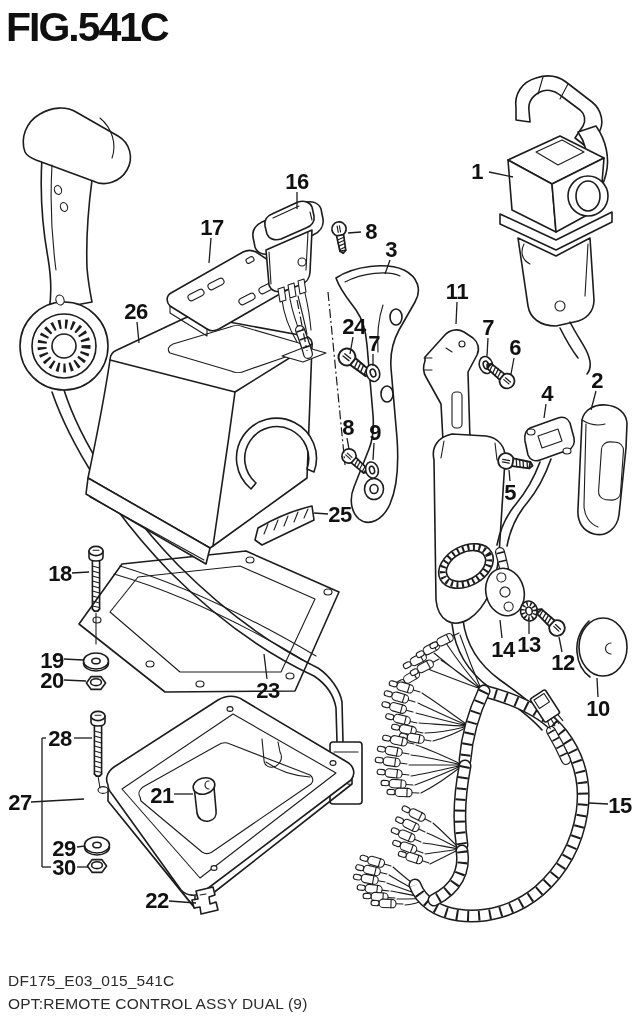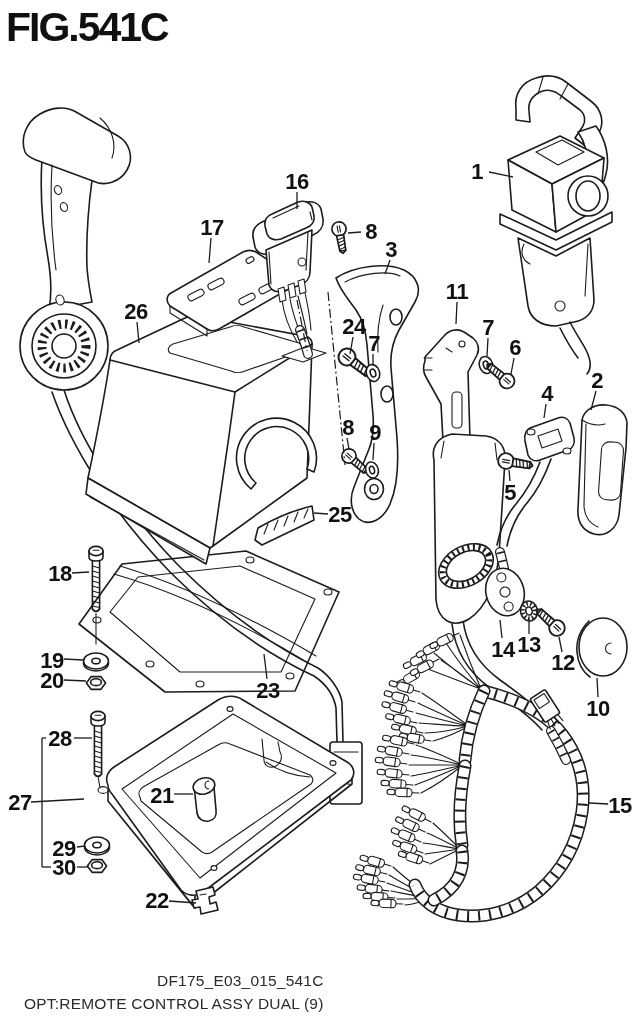--- a/index.html
+++ b/index.html
@@ -1,20 +1,20 @@
 <!DOCTYPE html>
 <html><head>
 <meta charset="utf-8">
 <style>
   html,body{margin:0;padding:0;background:#f3f3f3;}
   .page{position:relative;width:632px;height:1024px;background:#ffffff;overflow:hidden;
-        font-family:"Liberation Sans",sans-serif;text-align:right;}
+        font-family:"Liberation Sans",sans-serif;}
   .fig-title{position:absolute;left:6px;top:4px;font-size:41px;font-weight:bold;
              letter-spacing:-2px;color:#101010;}
-  .footer{position:absolute;left:24px;top:969px;font-size:15.5px;line-height:1.5;
+  .footer{position:absolute;left:8px;top:969px;font-size:15.5px;line-height:1.5;
           color:#2b2b2b;letter-spacing:.2px;}
   svg{position:absolute;left:0;top:0;}
   .ln{fill:none;stroke:#1c1c1c;stroke-width:1.6;stroke-linecap:round;stroke-linejoin:round;}
   .fw{fill:#ffffff;stroke:#1c1c1c;stroke-width:1.6;stroke-linejoin:round;stroke-linecap:round;}
   .thin{stroke-width:1.1;}
   .dd{fill:none;stroke:#1c1c1c;stroke-width:1.2;stroke-dasharray:9 3 2 3;}
   .knurl{fill:none;stroke:#1c1c1c;stroke-width:9;stroke-dasharray:2.5 4;}
   .kn2{fill:none;stroke:#1c1c1c;stroke-width:6;stroke-dasharray:2 3.4;}
   .lk{fill:none;stroke:#1c1c1c;stroke-width:4;stroke-dasharray:1.5 2.2;}
   .tube-outer{fill:none;stroke:#1c1c1c;stroke-width:13;stroke-linecap:round;}

